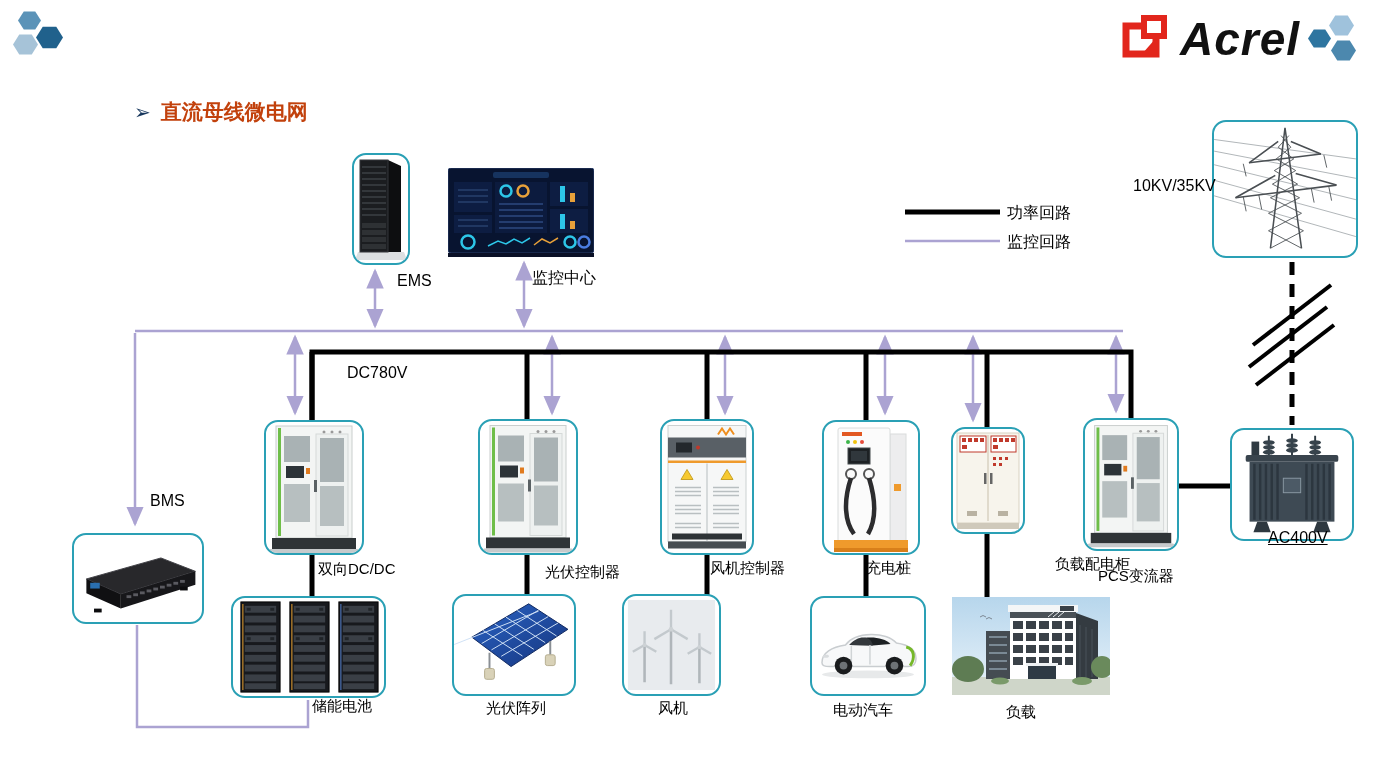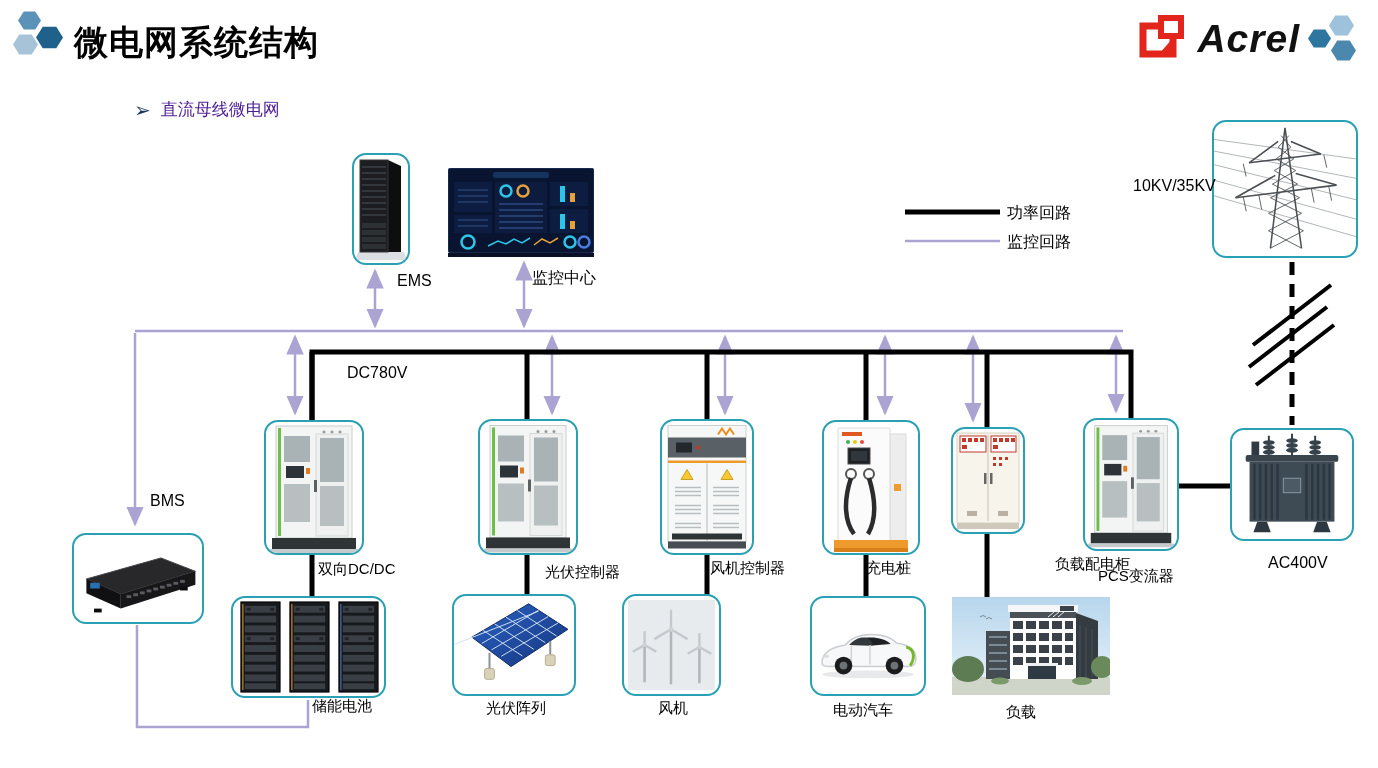--- a/index.html
+++ b/index.html
@@ -3,46 +3,45 @@
 <meta charset="utf-8">
 <style>
   html,body{margin:0;padding:0;background:#fff;}
   #stage{position:relative;width:1378px;height:768px;background:#fff;overflow:hidden;
          font-family:"Liberation Sans","DejaVu Sans",sans-serif;}
   .abs{position:absolute;}
   
   #page-title{left:74px;top:20px;font-size:34px;font-weight:900;color:#000;letter-spacing:1px;z-index:5;}
   .hex{position:absolute;clip-path:polygon(25% 6.7%,75% 6.7%,100% 50%,75% 93.3%,25% 93.3%,0% 50%);}
   #brand{right:18px;top:8px;height:62px;z-index:5;display:flex;align-items:center;gap:8px;}
-  #brand-text{font-size:39px;font-weight:900;font-style:italic;color:#111;letter-spacing:1px;}
+  #brand-text{font-size:46px;font-weight:900;font-style:italic;color:#111;letter-spacing:1px;}
   
   #subtitle-row{left:134px;top:98px;z-index:5;display:flex;align-items:center;gap:10px;}
   #subtitle-marker{font-size:20px;color:#17375d;font-weight:700;line-height:1;}
-  #subtitle-text{font-size:17px;font-weight:400;color:#4c1d95;}
+  #subtitle-text{font-size:21px;font-weight:700;color:#c2410c;}
   
   #wires{left:0;top:0;z-index:1;}
   .node{position:absolute;background:#fff;border:2px solid #2aa0b5;border-radius:14px;z-index:2;
         box-sizing:border-box;overflow:hidden;}
   .node svg{display:block;width:100%;height:100%;}
   .plain{position:absolute;z-index:2;overflow:hidden;}
   .lbl{position:absolute;z-index:3;font-size:15px;color:#000;white-space:nowrap;}
   .lbl.big{font-size:16px;}
 </style>
 </head>
 <body>
 
 <div id="stage">
 
   <div class="abs" style="left:6px;top:8px;width:62px;height:54px;z-index:5;">
     <div class="hex" style="left:12px;top:2px;width:23px;height:21px;background:#5b93b8;"></div>
     <div class="hex" style="left:30px;top:17px;width:27px;height:25px;background:#20618c;"></div>
     <div class="hex" style="left:7px;top:25px;width:25px;height:23px;background:#a6c3d8;"></div>
   </div>
 
-  <div class="abs" id="page-title">微电网系统结构</div>
 
   <div class="abs" id="brand">
     <svg width="52" height="50" viewBox="0 0 52 50">
       <rect x="6" y="12" width="30" height="28" fill="none" stroke="#e2261c" stroke-width="7"></rect>
       <rect x="24" y="4" width="20" height="18" fill="#fff" stroke="#e2261c" stroke-width="6"></rect>
       <polygon points="36,40 22,40 36,24" fill="#e2261c"></polygon>
     </svg>
     <span id="brand-text">Acrel</span>
     <div style="position:relative;width:52px;height:52px;">
       <div class="hex" style="left:0px;top:15px;width:23px;height:21px;background:#2e75a0;"></div>
@@ -593,20 +592,20 @@
   <div class="lbl big" style="left:1007px;top:232px;">监控回路</div>
   <div class="lbl big" style="left:397px;top:272px;">EMS</div>
   <div class="lbl big" style="left:532px;top:268px;">监控中心</div>
   <div class="lbl big" style="left:150px;top:492px;">BMS</div>
   <div class="lbl" style="left:318px;top:560px;">双向DC/DC</div>
   <div class="lbl" style="left:545px;top:563px;">光伏控制器</div>
   <div class="lbl" style="left:710px;top:559px;">风机控制器</div>
   <div class="lbl" style="left:866px;top:559px;">充电桩</div>
   <div class="lbl" style="left:1055px;top:555px;">负载配电柜</div>
   <div class="lbl" style="left:1098px;top:567px;">PCS变流器</div>
-  <div class="lbl big" style="left:1268px;top:554px;">AC400V</div>
+  <div class="lbl big" style="left:1268px;top:529px;text-decoration:underline;">AC400V</div>
   <div class="lbl" style="left:312px;top:697px;">储能电池</div>
   <div class="lbl" style="left:478px;top:699px;margin-left:8px;">光伏阵列</div>
   <div class="lbl" style="left:658px;top:699px;">风机</div>
   <div class="lbl" style="left:833px;top:701px;">电动汽车</div>
   <div class="lbl" style="left:1006px;top:703px;">负载</div>
 
 </div>
 
 </body></html>

